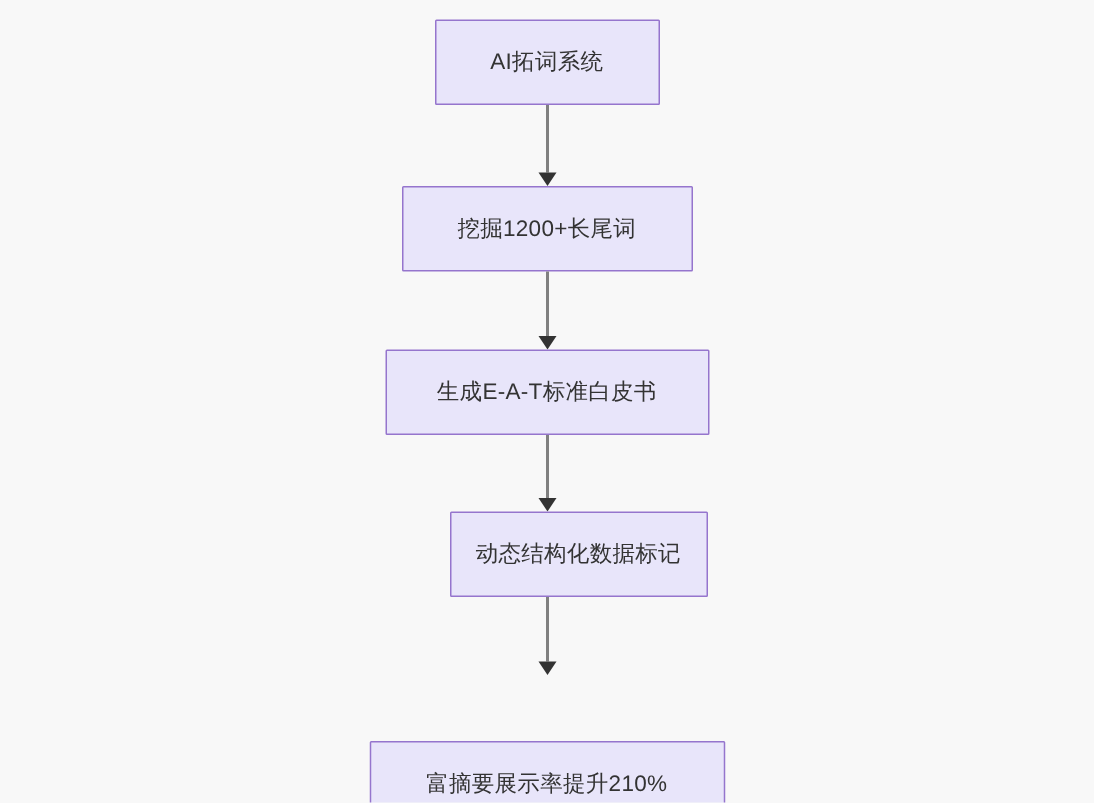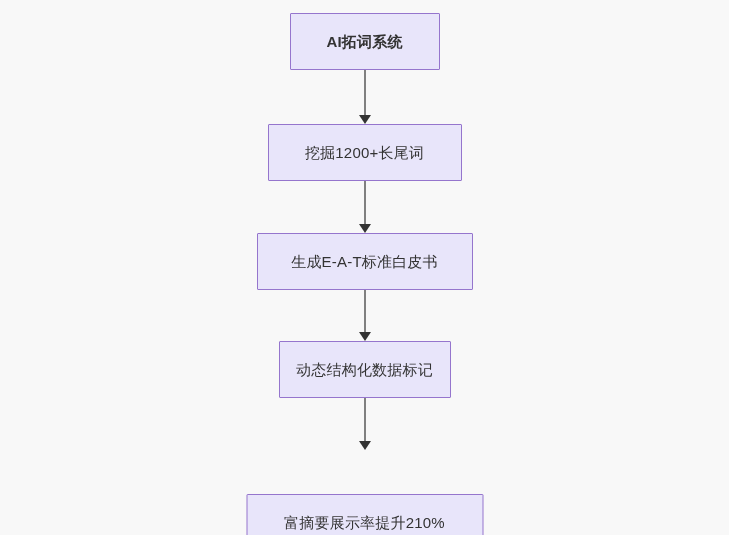--- a/index.html
+++ b/index.html
@@ -57,24 +57,24 @@
     left: 50%;
     transform: translateX(-50%);
     bottom: 0;
     width: 0;
     height: 0;
     border-left: 6px solid transparent;
     border-right: 6px solid transparent;
     border-top: 9px solid #333333;
   }
   
-  .n0 { top: 13px;  width: 150px; font-weight: bold; }
+  .n0 { top: 13px;  width: 150px; }
   .n1 { top: 124px; width: 194px; justify-content: center; }
   .n2 { top: 233px; width: 216px; }
-  .n3 { top: 341px; width: 172px; }
+  .n3 { top: 341px; width: 172px; margin-left: 21px; }
   .n4 { top: 450px; width: 237px; margin-top: 44px; }
   
   .e0 { top: 70px;  height: 54px; }
   .e1 { top: 181px; height: 52px; }
   .e2 { top: 290px; height: 51px; }
   .e3 { top: 398px; height: 52px; }
 </style>
 </head>
 <body>
 

